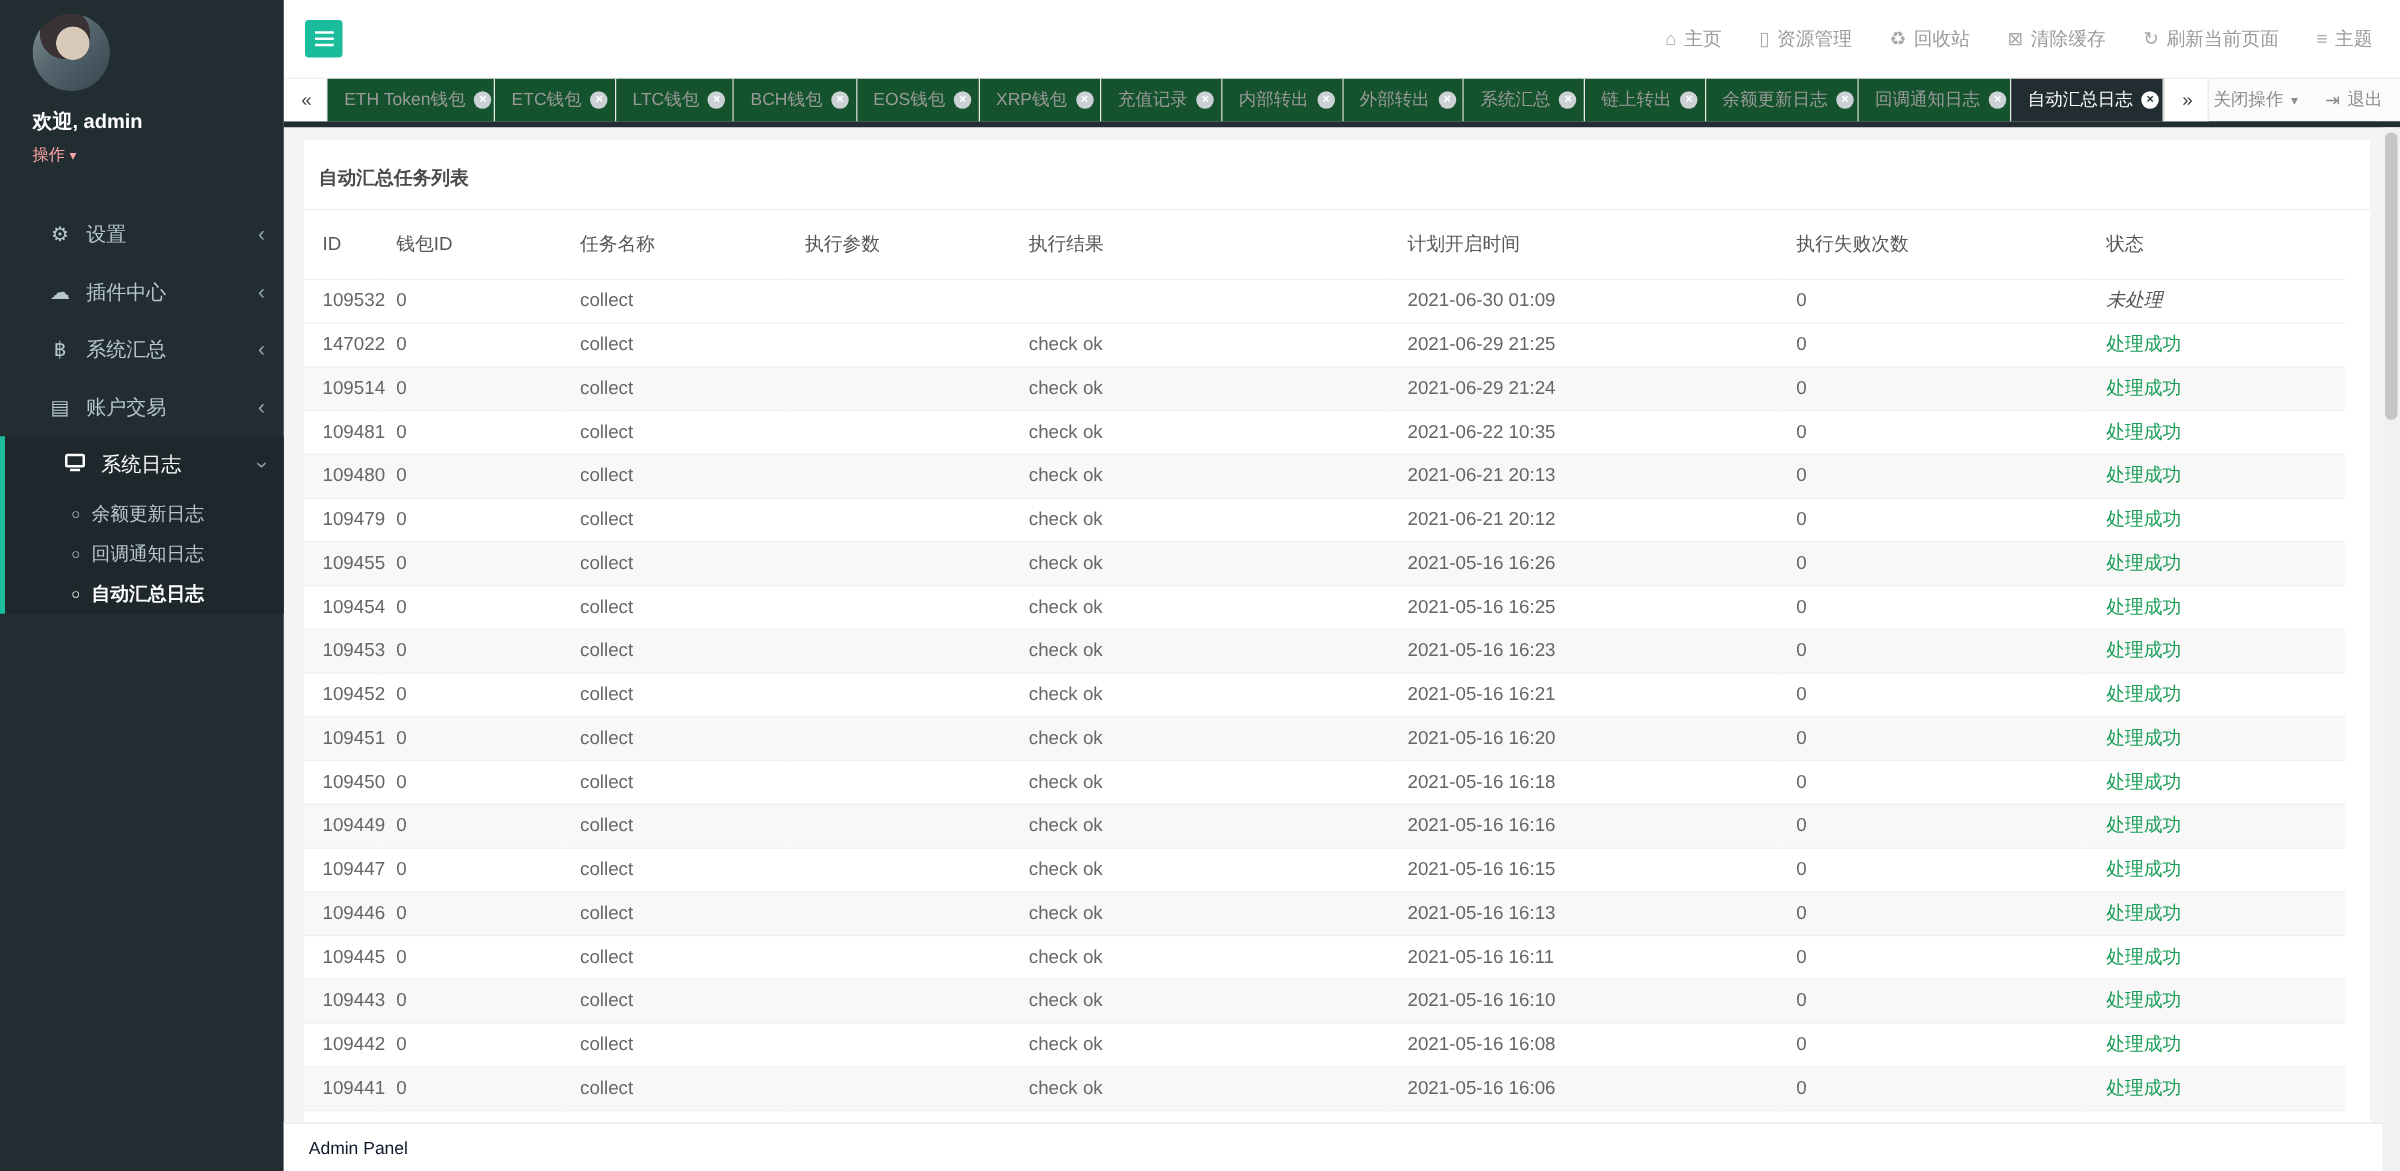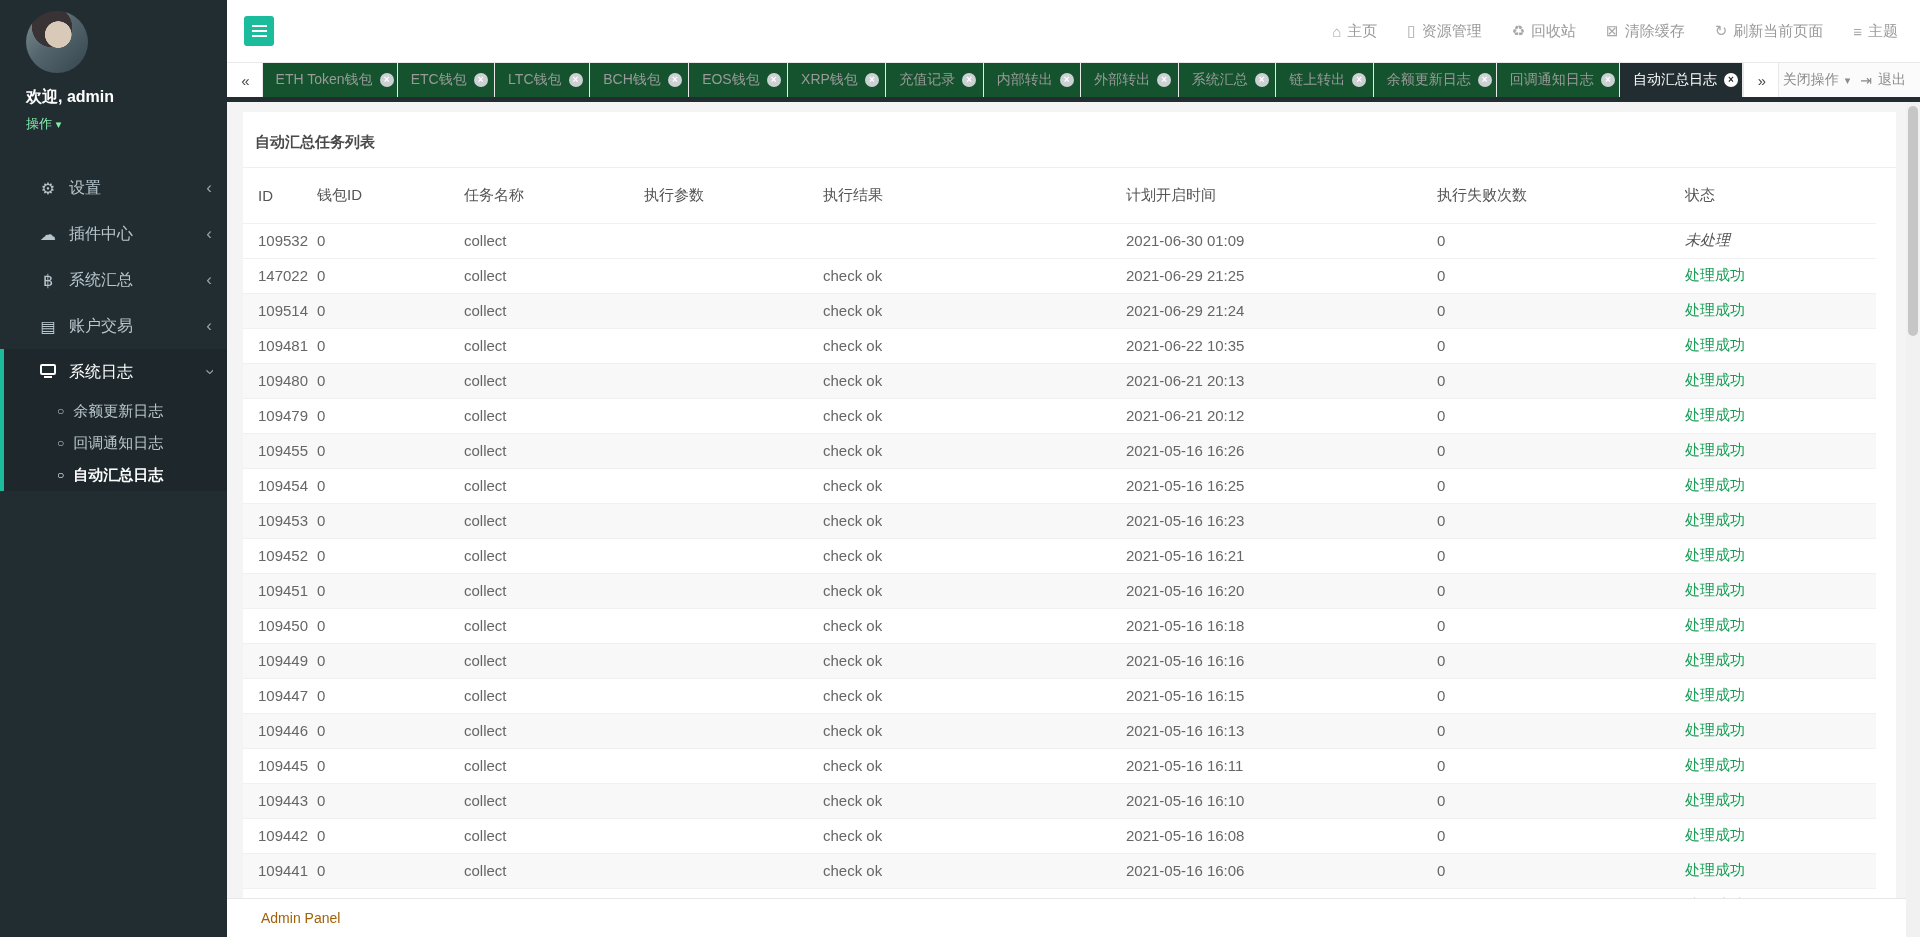--- a/index.html
+++ b/index.html
@@ -10,32 +10,32 @@
   .sidebar { position:absolute; left:0; top:0; width:227px; height:937px;
     background:#222d32; z-index:6; }
   .user-panel { padding:11px 0 0 26px; }
   .avatar { width:62px; height:62px; border-radius:50%;
     background:
       radial-gradient(circle at 52% 38%, #d9c9b8 0 26%, transparent 27%),
       radial-gradient(circle at 42% 26%, #3a3335 0 34%, transparent 35%),
       linear-gradient(135deg,#7d8f93 0%, #55656d 45%, #35454d 100%);
     border:0; }
   .welcome { color:#fff; font-size:16px; font-weight:bold; margin-top:14px; }
-  .user-action { color:#86efac; font-size:13px; margin-top:7px; cursor:pointer; display:inline-block; }
+  .user-action { color:#fca5a5; font-size:13px; margin-top:7px; cursor:pointer; display:inline-block; }
   .user-action .caret { font-size:11px; }
   .side-menu { margin-top:32px; }
   .menu-item { height:46px; display:flex; align-items:center;
     padding:0 15px 0 31px; border-left:4px solid transparent;
     color:#b8c7ce; font-size:16px; cursor:pointer; }
   .menu-item .mi-icon { width:26px; text-align:center; font-size:16px; flex:0 0 26px; }
   .menu-item .mi-label { margin-left:8px; }
   .menu-item .chevron { margin-left:auto; font-size:17px; color:#95a5ad; }
   .chevron-down { display:inline-block; transform:rotate(-90deg); }
   .active-section { background:#1e282c; border-left:4px solid #1abc9c; }
-  .active-section > .menu-item { border-left:none; padding-left:31px; background:transparent; color:#fff; }
+  .active-section > .menu-item { border-left:none; padding-left:43px; background:transparent; color:#fff; }
   .submenu { }
   .submenu-item { height:32px; display:flex; align-items:center; padding-left:53px;
     color:#b8c7ce; font-size:15px; cursor:pointer; }
   .submenu-item .sub-icon { font-size:12px; margin-right:9px; }
   .submenu-item.active { color:#fff; font-weight:bold; }
   .submenu-item.active .sub-icon { font-weight:bold; }
 
   
   .icon-desktop { display:inline-block; width:16px; height:11px;
     border:2px solid currentColor; border-radius:2px; position:relative; top:-2px; }
@@ -62,43 +62,43 @@
     font-size:15px; cursor:pointer; letter-spacing:-2px; }
   .tab-nav-btn.fwd { border-left:1px solid #e7e7e7; border-right:1px solid #e7e7e7; }
   .tabs { display:flex; align-items:stretch; min-width:0; }
   .tab { display:flex; align-items:center; gap:7px; padding:0 13px; font-size:14px;
     color:#9a9a9a; background:#14532d; border-right:1px solid #e9e9e9; cursor:pointer;
     white-space:nowrap; min-width:0; }
   .tab-close { width:14px; height:14px; border-radius:50%; background:#ccd1d4; color:#fff;
     font-size:10px; line-height:14px; text-align:center; font-weight:bold; cursor:pointer; flex:0 0 14px; }
   .tab.active { background:#222d32; color:#fff; }
   .tab.active .tab-close { background:#fff; color:#222d32; }
-  .tab-extra { display:flex; align-items:center; gap:10px; margin-left:4px; padding-right:14px; }
+  .tab-extra { display:flex; align-items:center; gap:22px; margin-left:4px; padding-right:14px; }
   .tab-action { display:flex; align-items:center; gap:6px; color:#8b8b8b; font-size:14px;
     cursor:pointer; white-space:nowrap; }
   .tab-action .caret { font-size:11px; }
 
   
   .content { position:absolute; left:0; top:102px; right:0; bottom:0; background:#f4f4f5; }
   .panel { position:absolute; left:16px; top:10px; right:24px; height:786px;
     background:#fff; overflow:hidden; }
   .panel-title { height:56px; display:flex; align-items:center; padding:6px 0 0 12px;
     font-size:15px; font-weight:600; color:#4a4a4a; border-bottom:1px solid #efefef; }
   table { border-collapse:collapse; width:1633px; margin-left:0; table-layout:fixed; }
   th { height:55px; text-align:left; font-size:15px; font-weight:500; color:#565656;
     padding:0 6px 0 15px; }
   td { height:35px; font-size:15px; color:#666; padding:0 6px 0 15px; border-top:1px solid #f0f0f0; }
   tbody tr:nth-child(2n+3) { background:#f8f8f8; }
   td.status-success { color:#169c53; }
   td.status-pending { color:#555;font-style:italic; }
 
   
   .footer { position:absolute; left:227px; right:0; bottom:0; height:39px; background:#fff;
-    border-top:1px solid #e7e7e7; display:flex; align-items:center; padding-left:34px;
-    font-size:14px; color:#a16207; z-index:8; }
+    border-top:1px solid #e7e7e7; display:flex; align-items:center; padding-left:20px;
+    font-size:14px; color:#0f172a; z-index:8; }
 
   
   .scrollbar-track { position:absolute; right:0; top:102px; width:14px; bottom:0;
     background:#f1f1f1; z-index:10; cursor:pointer; }
   .scrollbar-thumb { position:absolute; left:2px; right:2px; top:4px; height:230px;
     background:#c6c6c6; border-radius:6px; cursor:grab; }
 </style>
 </head>
 <body>
 

